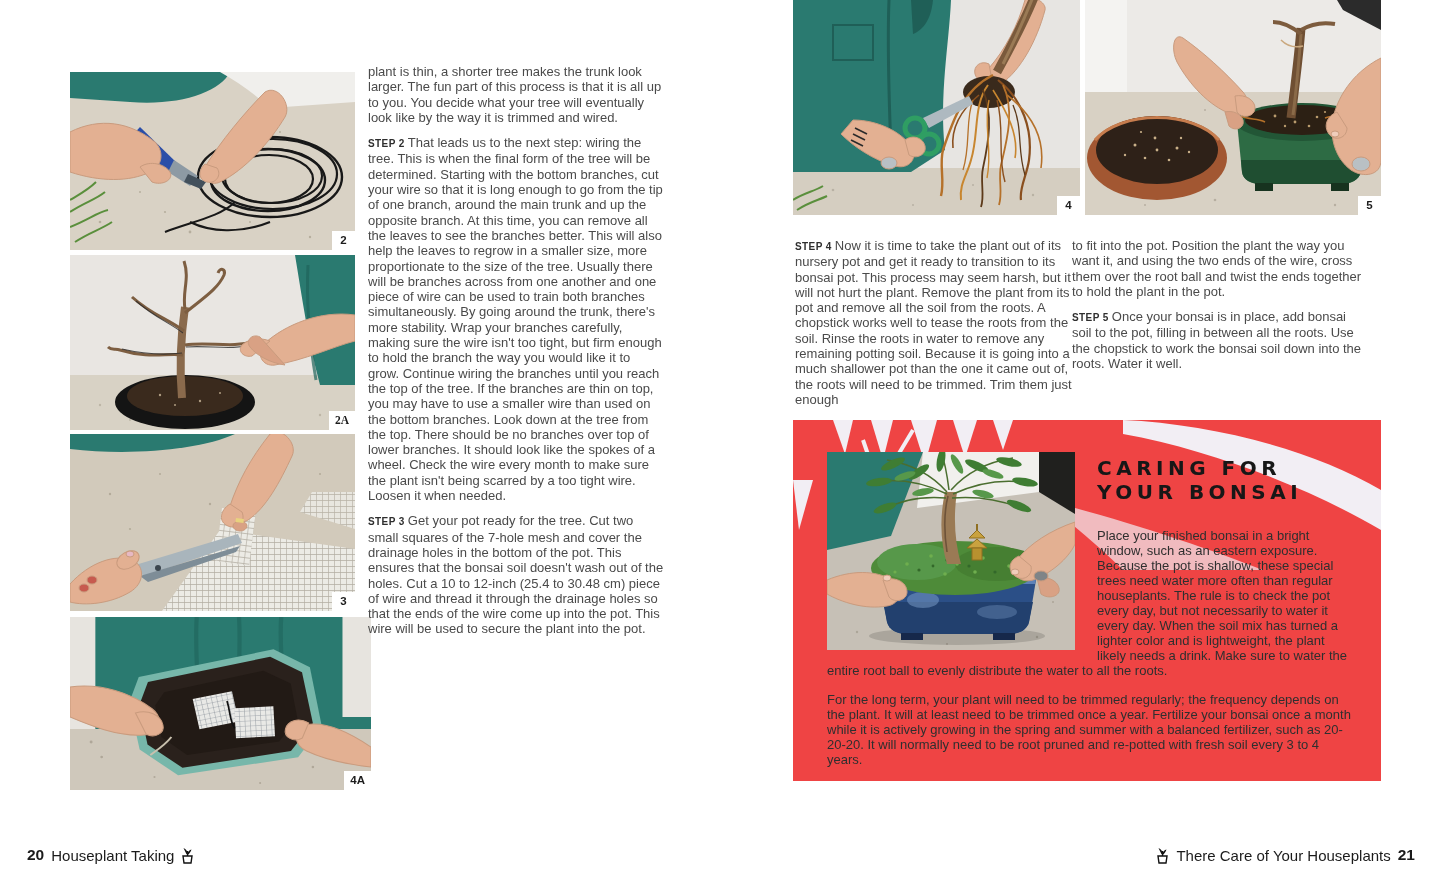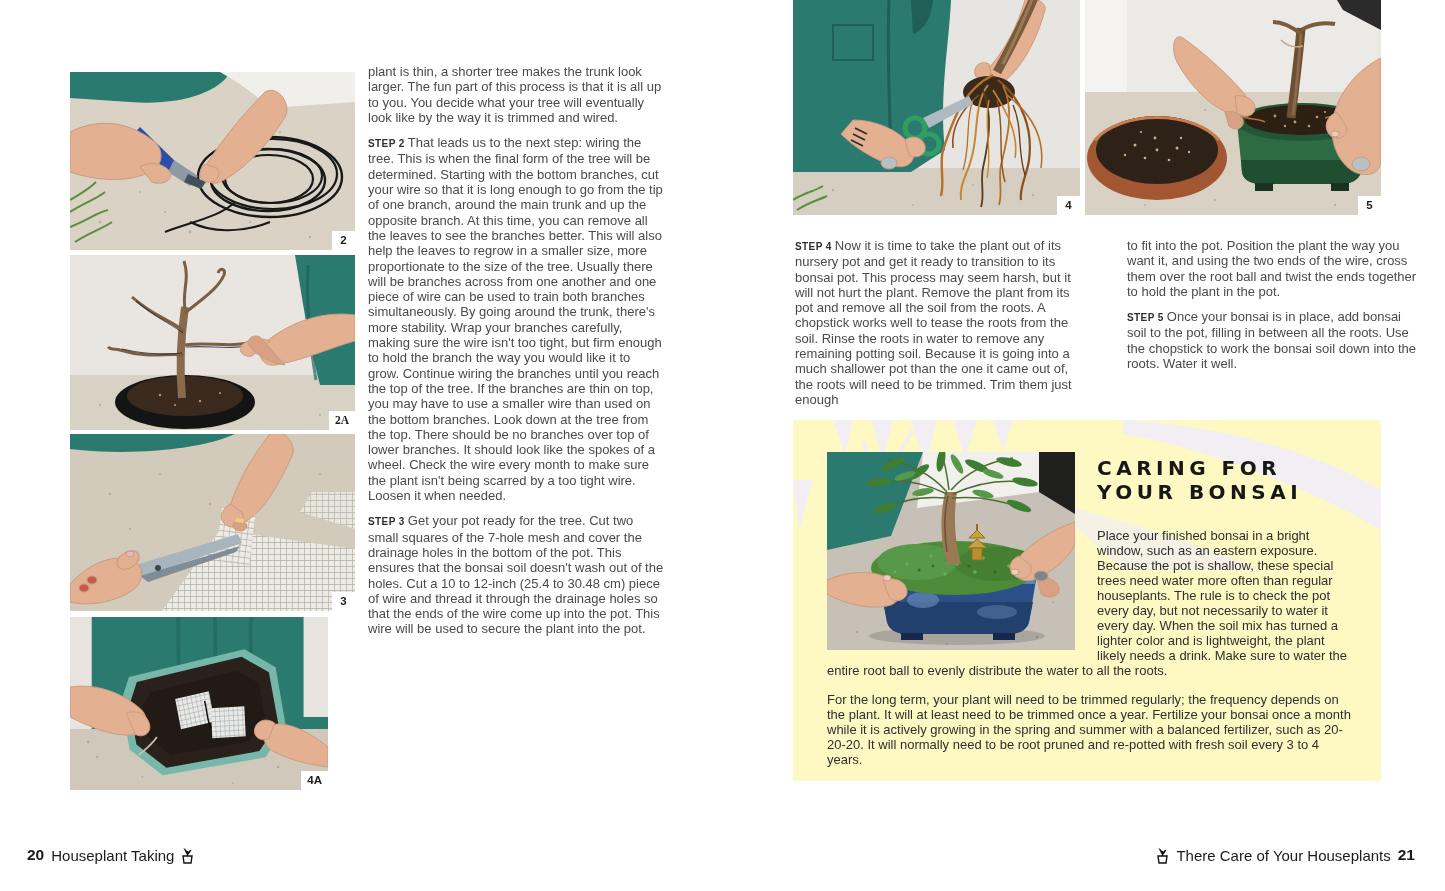--- a/index.html
+++ b/index.html
@@ -10,21 +10,21 @@
   .photo svg{display:block;width:100%;height:100%;}
   .badge{position:absolute;right:0;bottom:0;background:#ffffff;color:#1c1c1c;
          font-weight:bold;font-size:11.5px;line-height:1;padding:4px 6px;min-width:11px;
          text-align:center;}
   
   .textcol{position:absolute;font-size:13px;line-height:15.3px;color:#4a4a4a;text-align:left;}
   .textcol p{margin:0 0 10px 0;}
   .steplab{font-weight:bold;font-size:10px;letter-spacing:.4px;color:#2e2e2e;}
   
   #care-box{position:absolute;left:793px;top:420px;width:588px;height:361px;
-            background:#fef9c3;overflow:hidden;}
+            background:#ef4444;overflow:hidden;}
   #care-box .deco{position:absolute;left:0;top:0;width:100%;height:150px;pointer-events:none;}
   #care-content{position:relative;z-index:2;padding:30px 30px 0 34px;}
   #care-photo{float:left;width:248px;height:198px;margin:2px 22px 10px 0;position:relative;overflow:hidden;}
   #care-photo svg{display:block;width:100%;height:100%;}
   #care-title{font-family:"DejaVu Sans",sans-serif;font-weight:bold;font-size:20px;
               letter-spacing:4.5px;color:#171717;margin:6px 0 24px 0;}
   .care-p{font-size:13px;line-height:15px;color:#2f2f2f;margin:0 0 14px 0;}
   
   .footer{position:absolute;top:846px;font-family:Liberation Sans, sans-serif;
           font-size:15px;color:#1b1b1b;display:flex;align-items:center;gap:7px;}
@@ -158,21 +158,21 @@
         <path d="M0,150 C20,128 45,120 62,126 C76,132 74,150 60,158 C40,170 15,172 0,168 Z"></path>
         <ellipse cx="58" cy="126" rx="12" ry="8" transform="rotate(-30 58 126)"></ellipse>
         <ellipse cx="60" cy="120" rx="4" ry="3" fill="#e7b9c4"></ellipse>
         <ellipse cx="22" cy="146" rx="5" ry="4" fill="#c75a4e"></ellipse>
         <ellipse cx="14" cy="154" rx="5" ry="4" fill="#c75a4e"></ellipse>
       </g>
     </svg>
     <div class="badge">3</div>
   </div>
 
-  <div class="photo" style="left:70px;top:617px;width:258px;height:173px;">
+  <div class="photo" style="left:70px;top:617px;width:301px;height:173px;">
     <svg viewBox="0 0 285 173" preserveAspectRatio="none">
       <defs>
         <pattern id="mesh4" width="5" height="5" patternUnits="userSpaceOnUse">
           <rect width="5" height="5" fill="#e9e9e6"></rect>
           <path d="M0,0 H5 M0,0 V5" stroke="#9aa0a6" stroke-width="1"></path>
         </pattern>
       </defs>
       <rect width="285" height="173" fill="#2a7a70"></rect>
       <rect x="0" width="24" height="115" fill="#e7e4df"></rect>
       <rect x="258" width="27" height="100" fill="#e7e4df"></rect>
@@ -349,21 +349,21 @@
     <div class="badge">5</div>
   </div>
 
   <div class="textcol" style="left:795px;top:238px;width:286px;">
     <p>
       <span class="steplab">STEP 4 </span>
       <span>Now it is time to take the plant out of its nursery pot and get it ready to transition to its bonsai pot. This process may seem harsh, but it will not hurt the plant. Remove the plant from its pot and remove all the soil from the roots. A chopstick works well to tease the roots from the soil. Rinse the roots in water to remove any remaining potting soil. Because it is going into a much shallower pot than the one it came out of, the roots will need to be trimmed. Trim them just enough</span>
     </p>
   </div>
 
-  <div class="textcol" style="left:1127px;top:238px;width:292px;">
+  <div class="textcol" style="left:1072px;top:238px;width:292px;">
     <p>to fit into the pot. Position the plant the way you want it, and using the two ends of the wire, cross them over the root ball and twist the ends together to hold the plant in the pot.</p>
     <p>
       <span class="steplab">STEP 5 </span>
       <span>Once your bonsai is in place, add bonsai soil to the pot, filling in between all the roots. Use the chopstick to work the bonsai soil down into the roots. Water it well.</span>
     </p>
   </div>
 
   <div id="care-box">
     <svg class="deco" viewBox="0 0 588 150" preserveAspectRatio="none">
       <g fill="#f2eef4">

